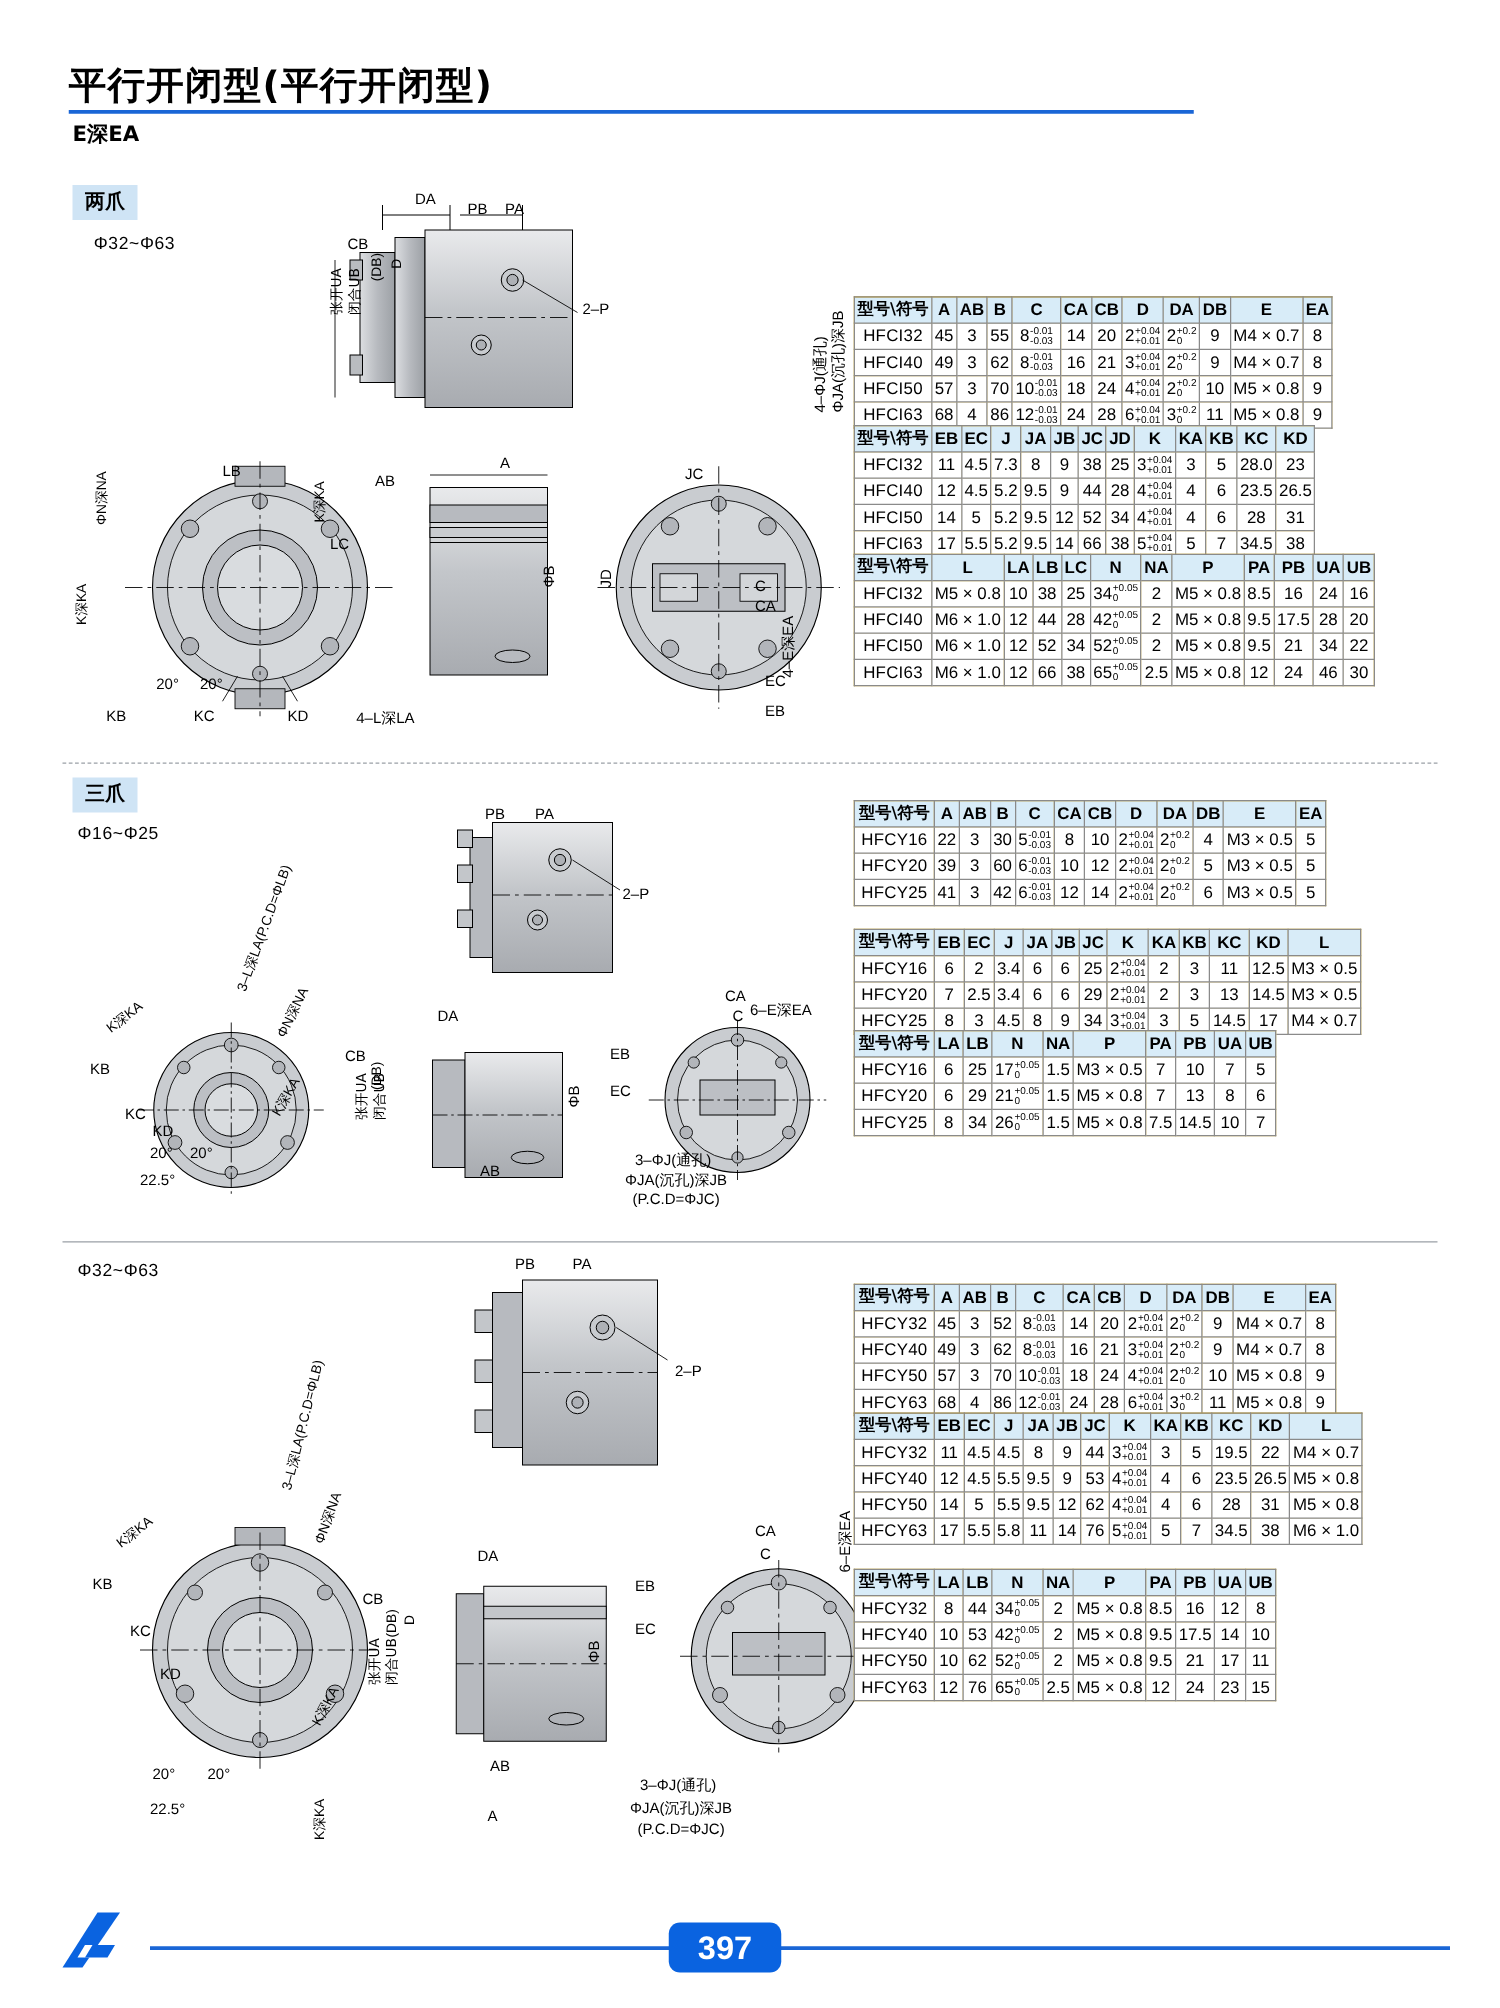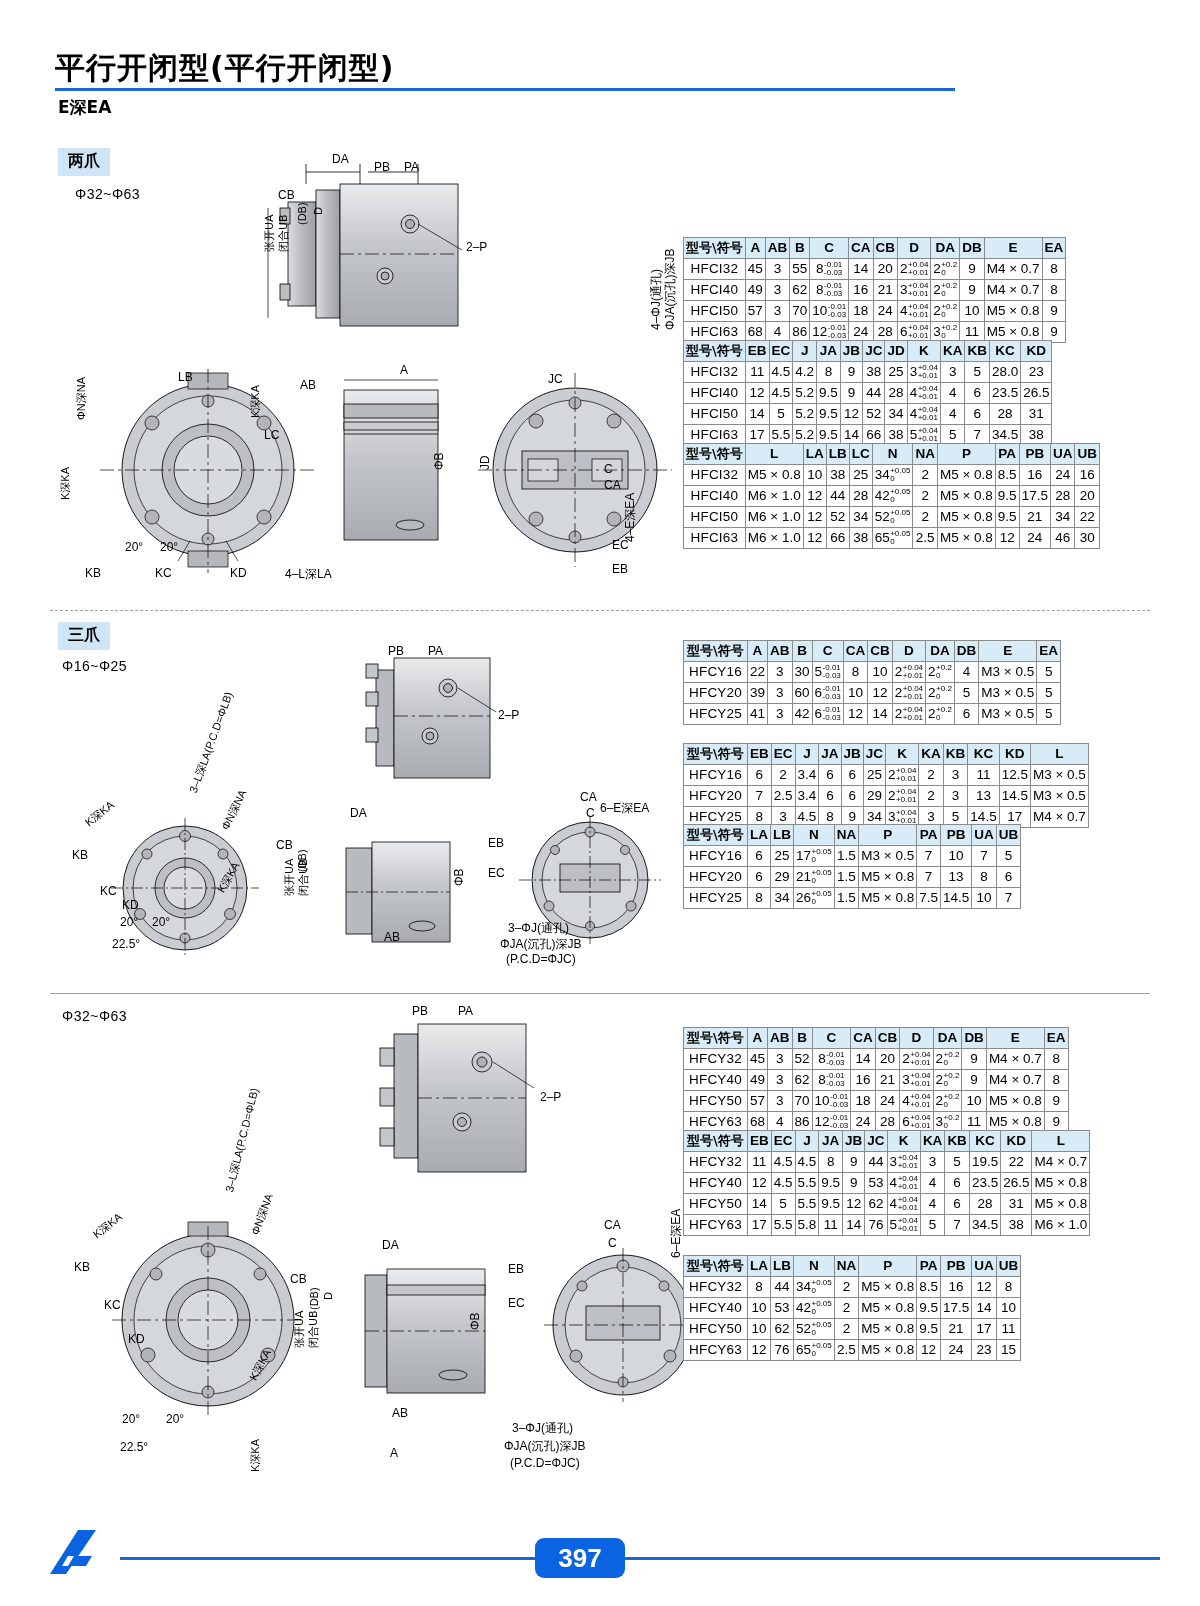--- a/index.html
+++ b/index.html
@@ -355,21 +355,21 @@
             <th class="">KB</th>
             <th class="">KC</th>
             <th class="">KD</th>
           </tr>
         </thead>
         <tbody>
           <tr>
             <td class="modelc">HFCI32</td>
             <td class="">11</td>
             <td class="">4.5</td>
-            <td class="">4.2</td>
+            <td class="">7.3</td>
             <td class="">8</td>
             <td class="">9</td>
             <td class="">38</td>
             <td class="">25</td>
             <td class=""><span class="tol"><span class="base">3</span><span class="frac"><span>+0.04</span><span>+0.01</span></span></span></td>
             <td class="">3</td>
             <td class="">5</td>
             <td class="">28.0</td>
             <td class="">23</td>
           </tr>

